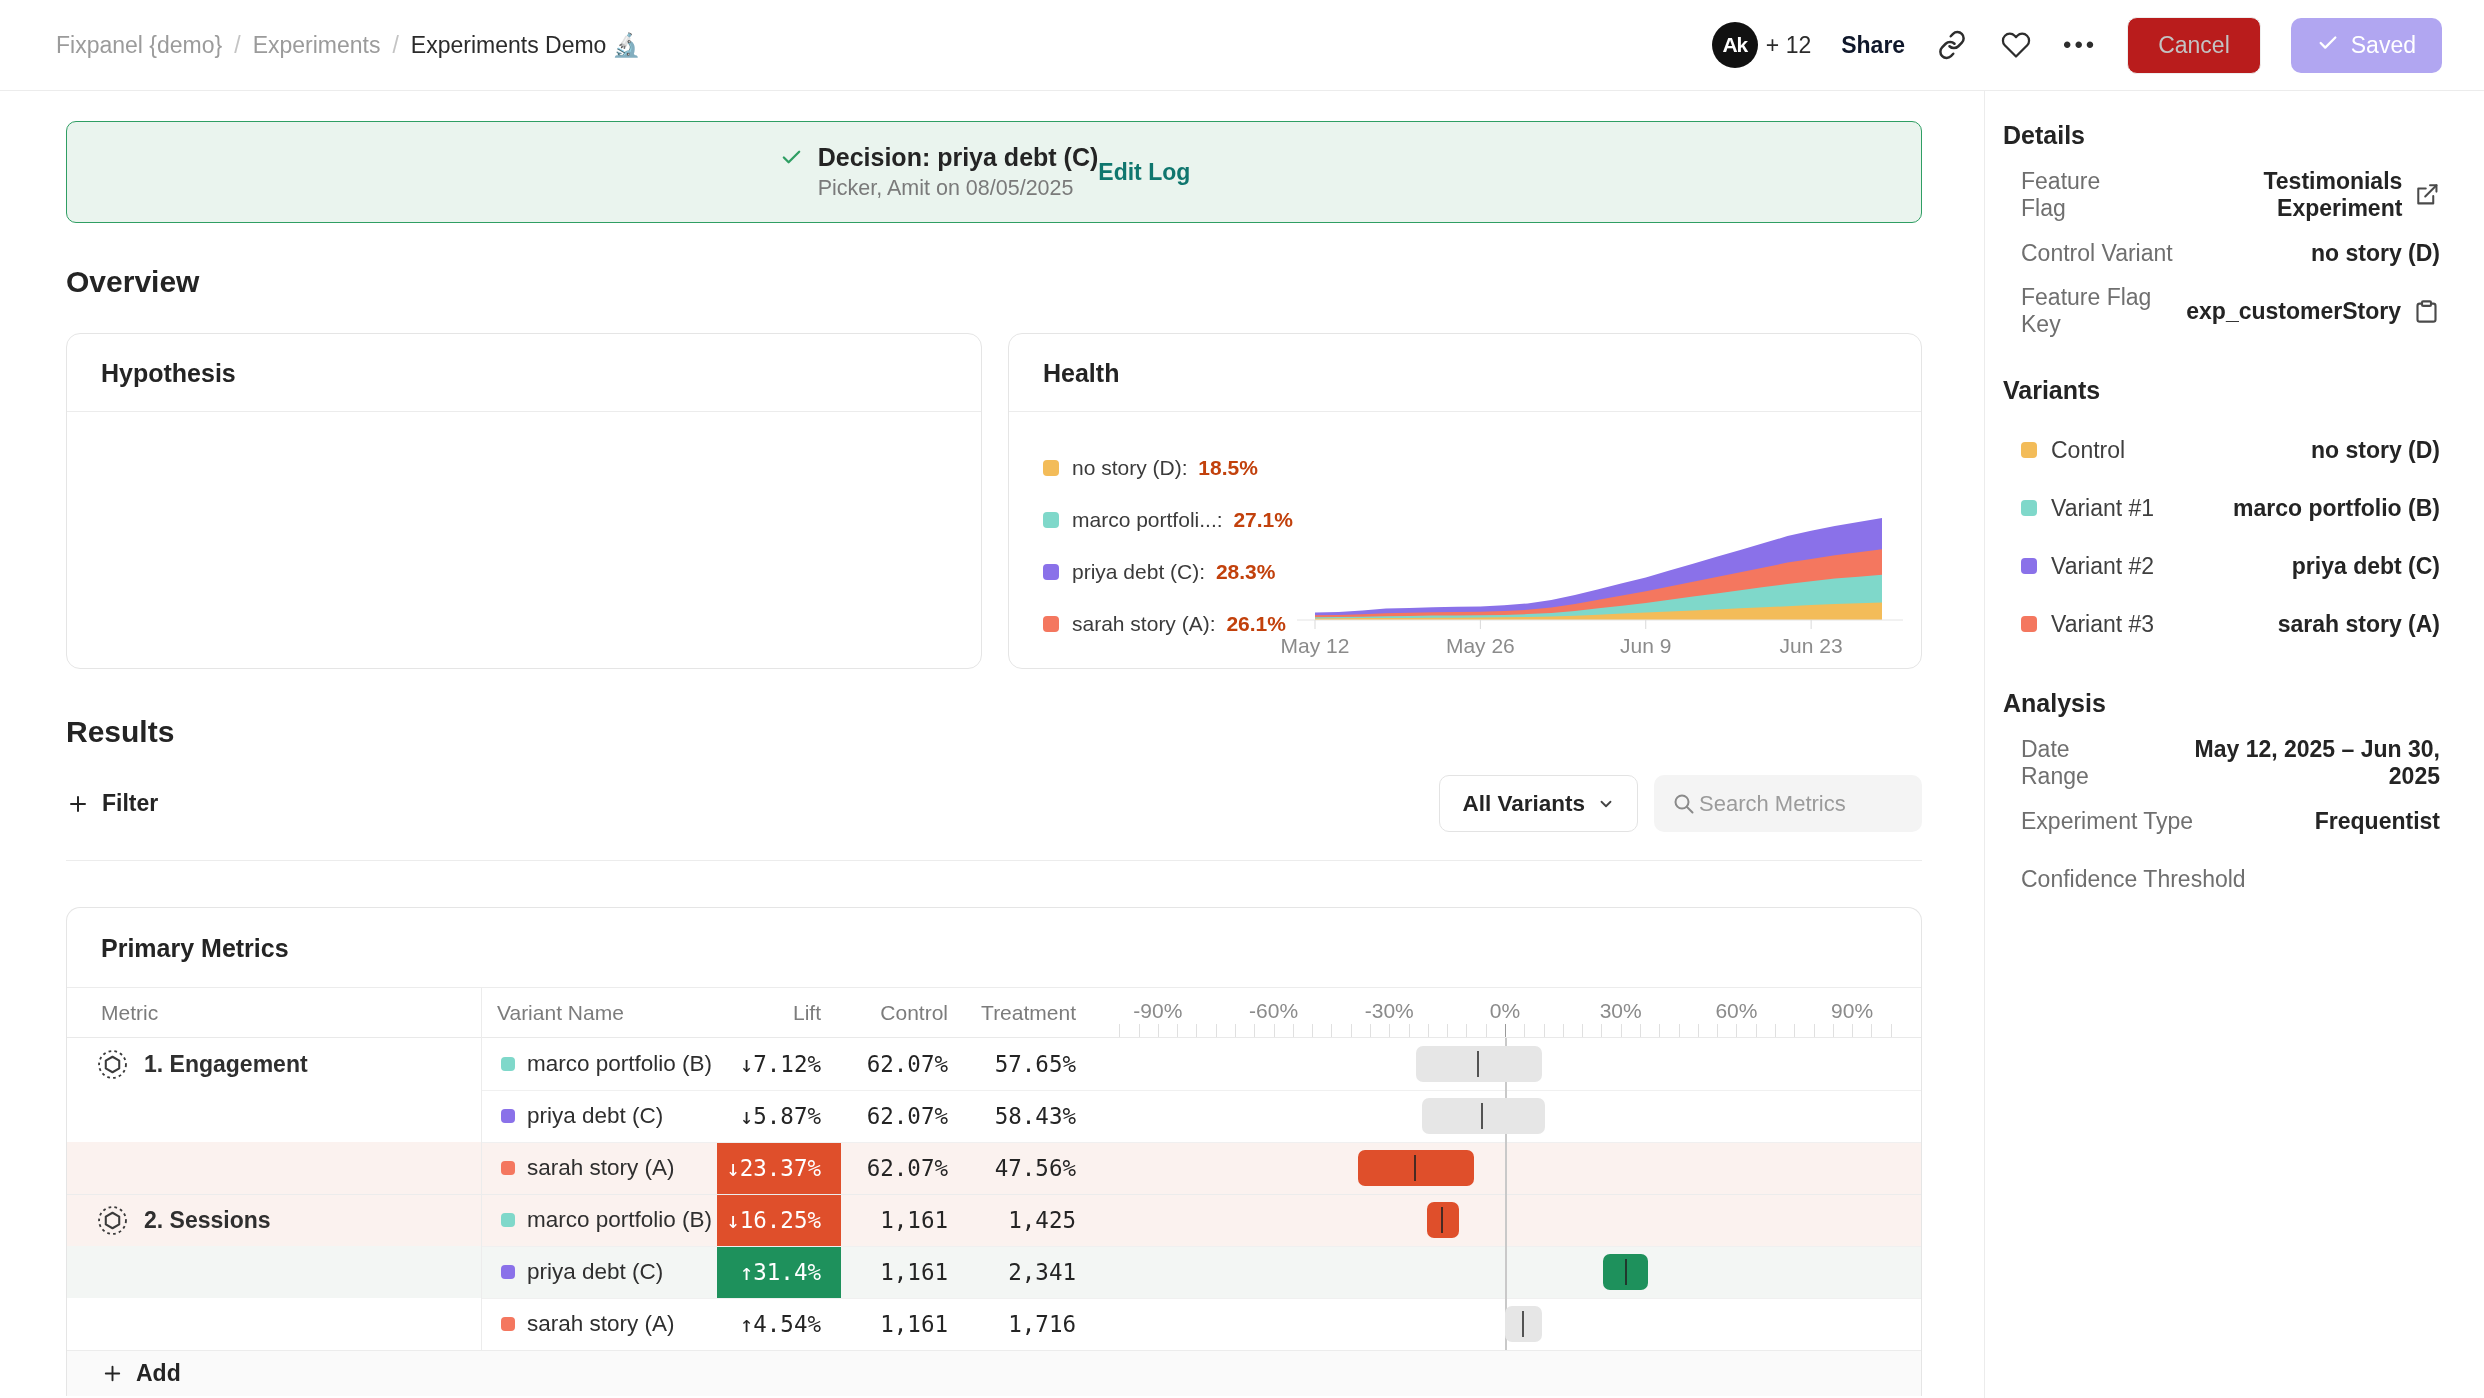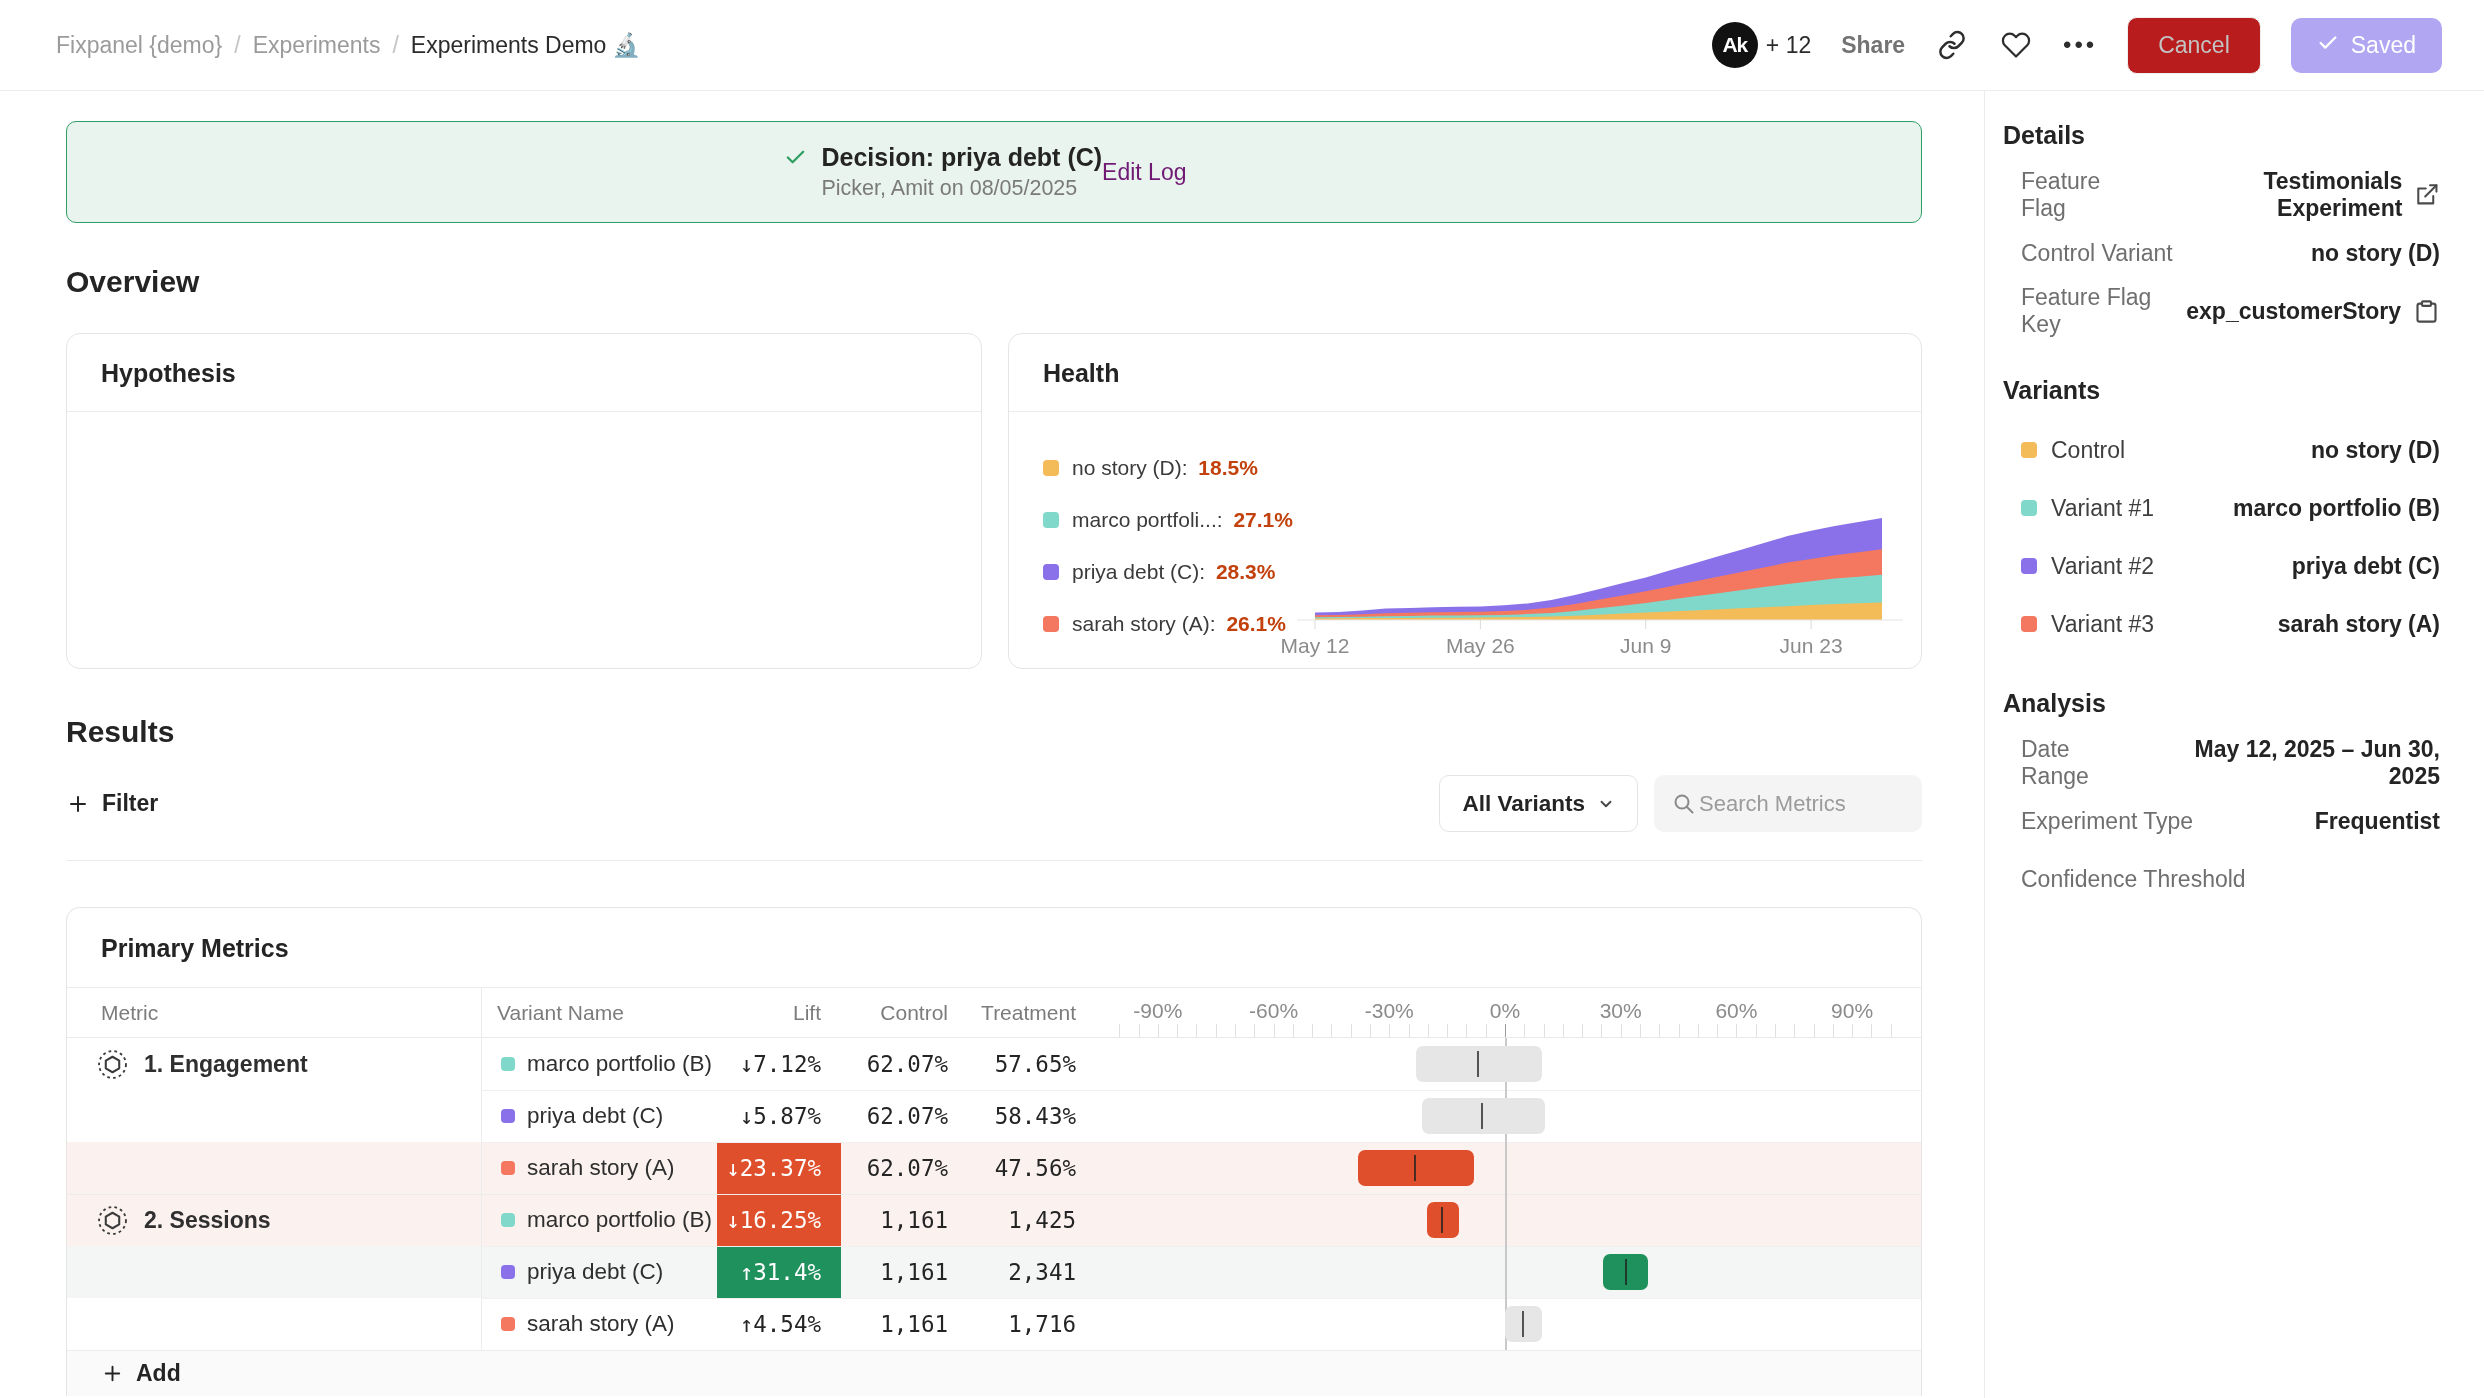--- a/index.html
+++ b/index.html
@@ -14,21 +14,21 @@
   .crumb { color:#9b9b9b; cursor:pointer; }
   .crumb.current { color:#2b2b2b; }
   .crumb-sep { color:#c4c4c4; }
   .crumb-sep::after { content:"/"; }
   .top-actions { display:flex; align-items:center; gap:30px; }
   .avatar-group { display:flex; align-items:center; gap:8px; }
   .avatar { width:46px; height:46px; border-radius:50%; background:#111;
     color:#fff; display:flex; align-items:center; justify-content:center;
     font-size:21px; font-weight:700; letter-spacing:-1px; }
   .collab-count { font-size:23px; color:#2b2b2b; }
-  .share-btn { font-size:23px; font-weight:600; color:#737373; cursor:pointer; }
+  .share-btn { font-size:23px; font-weight:600; color:#0f172a; cursor:pointer; }
   .icon-btn { width:34px; height:34px; color:#2d2d2d; cursor:pointer;
     display:flex; align-items:center; justify-content:center; }
   .icon-btn svg { width:30px; height:30px; }
   .dots { font-size:24px; letter-spacing:3px; color:#2d2d2d; }
   .btn-cancel { font-size:23px; color:#c3c3c3; background:#b91c1c;
     border:1px solid #eeeeee; border-radius:10px; padding:14px 30px; cursor:pointer; }
   .btn-saved { font-size:23px; color:#fff; background:#b1a6f1; border:none;
     border-radius:10px; padding:14px 26px; display:flex; align-items:flex-start;
     gap:12px; cursor:pointer; font-weight:500; }
   .btn-saved svg { width:22px; height:22px; }
@@ -39,21 +39,21 @@
   .sidebar { flex:1; padding:30px 44px 0 18px; }
 
   
   .banner { background:#eaf4ee; border:1px solid #2f9e63; border-radius:10px;
     padding:21px 30px; display:flex; justify-content:center; align-items:center; }
   .banner-left { display:flex; gap:15px; }
   .banner-check { color:#2f9e63; margin-top:3px; }
   .banner-check svg { width:23px; height:23px; }
   .banner-title { font-size:25px; font-weight:700; color:#242424; }
   .banner-sub { font-size:21.5px; color:#7a7a7a; margin-top:4px; }
-  .banner-action { font-size:23px; font-weight:400; color:#701a75;
+  .banner-action { font-size:23px; font-weight:700; color:#0f766e;
     padding-right:18px; cursor:pointer; }
 
   .section-heading { font-size:30px; font-weight:700; color:#242424; }
   .overview-heading { margin-top:42px; }
   .results-heading { margin-top:46px; }
 
   
   .cards-row { display:flex; gap:26px; margin-top:34px; }
   .card { background:#fff; border:1px solid #e5e5e5; border-radius:14px; }
   .card-hypothesis { width:917px; height:336px; }

